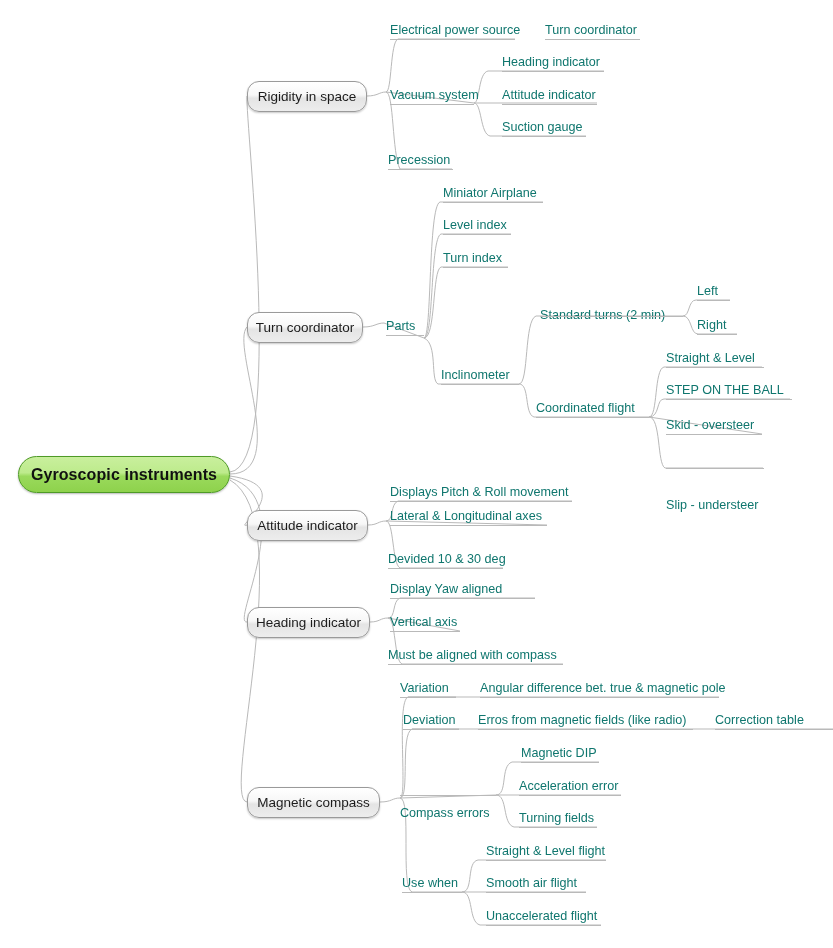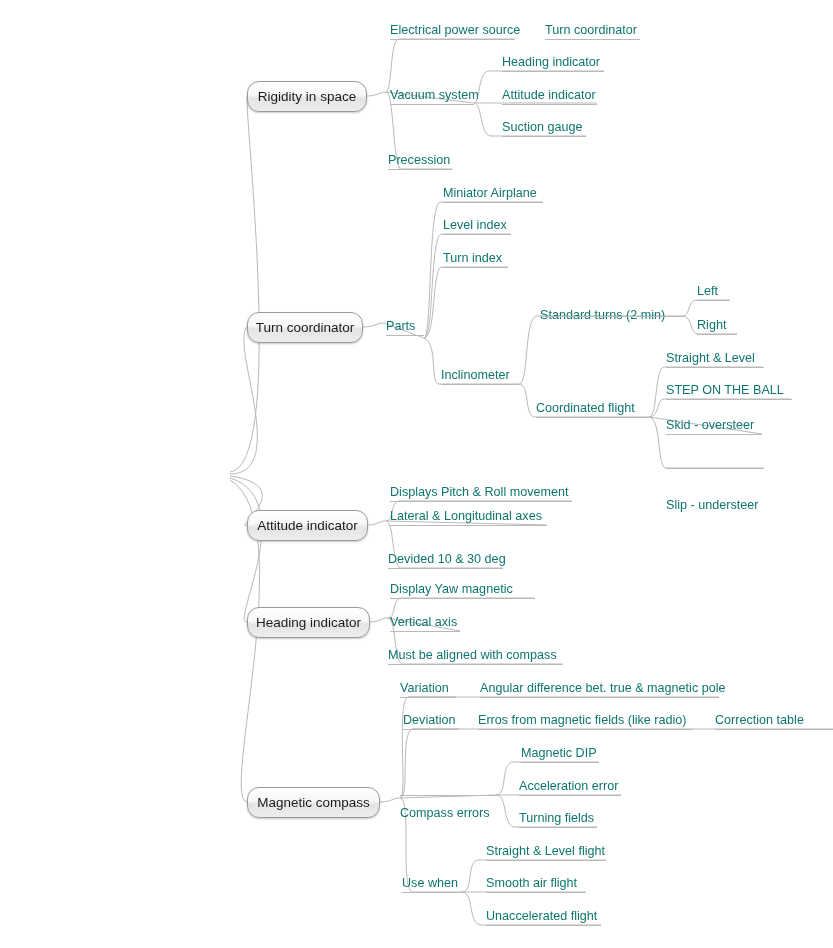--- a/index.html
+++ b/index.html
@@ -150,20 +150,23 @@
       <path d="M514,827 L597,827" fill="none" stroke="#b9b9b9" stroke-width="1"></path>
       <path d="M400,798 C412,798 400,888 412,892" fill="none" stroke="#b9b9b9" stroke-width="1"></path>
       <path d="M412,892 L462,892" fill="none" stroke="#b9b9b9" stroke-width="1"></path>
       <path d="M462,892 C474,892 466,862 478,860" fill="none" stroke="#b9b9b9" stroke-width="1"></path>
       <path d="M478,860 L606,860" fill="none" stroke="#b9b9b9" stroke-width="1"></path>
       <path d="M462,892 L586,892" fill="none" stroke="#b9b9b9" stroke-width="1"></path>
       <path d="M462,892 C474,892 468,922 480,925" fill="none" stroke="#b9b9b9" stroke-width="1"></path>
       <path d="M480,925 L601,925" fill="none" stroke="#b9b9b9" stroke-width="1"></path>
     </svg>
 
+  <div class="root-node">
+    <span class="root-label">Gyroscopic instruments</span>
+  </div>
 
   <div id="nodes-layer">
       <div class="node-box" style="left: 247px; top: 81px; width: 120px;">
         <span class="node-label">Rigidity in space</span>
       </div>
       <div class="node-box" style="left: 247px; top: 312px; width: 116px;">
         <span class="node-label">Turn coordinator</span>
       </div>
       <div class="node-box" style="left: 247px; top: 510px; width: 121px;">
         <span class="node-label">Attitude indicator</span>
@@ -215,21 +218,21 @@
       <div class="topic" style="left: 666px; top: 418px;">Skid - oversteer</div>
       <div class="underline" style="left: 666px; top: 434px; width: 96px; background: rgb(185, 185, 185);"></div>
       <div class="topic" style="left: 666px; top: 452px; margin-top: 46px;">Slip - understeer</div>
       <div class="underline" style="left: 666px; top: 468px; width: 98px; background: rgb(185, 185, 185);"></div>
       <div class="topic" style="left: 390px; top: 485px;">Displays Pitch &amp; Roll movement</div>
       <div class="underline" style="left: 390px; top: 501px; width: 182px; background: rgb(185, 185, 185);"></div>
       <div class="topic" style="left: 390px; top: 509px;">Lateral &amp; Longitudinal  axes</div>
       <div class="underline" style="left: 390px; top: 525px; width: 157px; background: rgb(185, 185, 185);"></div>
       <div class="topic" style="left: 388px; top: 552px;">Devided 10 &amp; 30 deg</div>
       <div class="underline" style="left: 388px; top: 568px; width: 115px; background: rgb(185, 185, 185);"></div>
-      <div class="topic" style="left: 390px; top: 582px;">Display Yaw magnetic</div>
+      <div class="topic" style="left: 390px; top: 582px;">Display Yaw aligned</div>
       <div class="underline" style="left: 390px; top: 598px; width: 145px; background: rgb(185, 185, 185);"></div>
       <div class="topic" style="left: 390px; top: 615px;">Vertical axis</div>
       <div class="underline" style="left: 390px; top: 631px; width: 70px; background: rgb(185, 185, 185);"></div>
       <div class="topic" style="left: 388px; top: 648px;">Must be aligned with compass</div>
       <div class="underline" style="left: 388px; top: 664px; width: 175px; background: rgb(185, 185, 185);"></div>
       <div class="topic" style="left: 400px; top: 681px;">Variation</div>
       <div class="underline" style="left: 400px; top: 697px; width: 56px; background: rgb(185, 185, 185);"></div>
       <div class="topic" style="left: 480px; top: 681px;">Angular difference bet. true &amp; magnetic pole</div>
       <div class="underline" style="left: 480px; top: 697px; width: 239px; background: rgb(185, 185, 185);"></div>
       <div class="topic" style="left: 403px; top: 713px;">Deviation</div>

